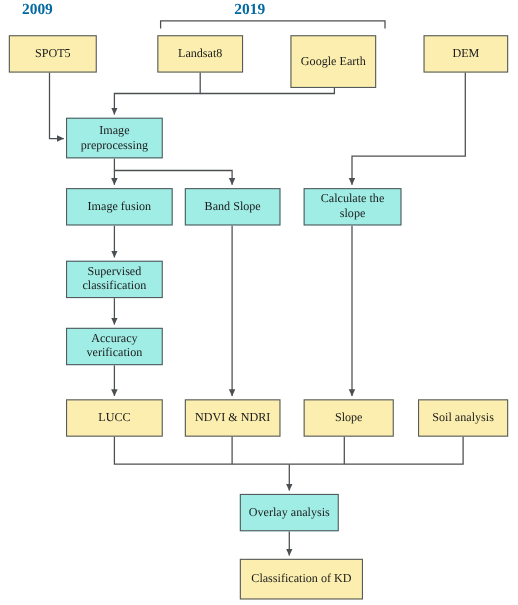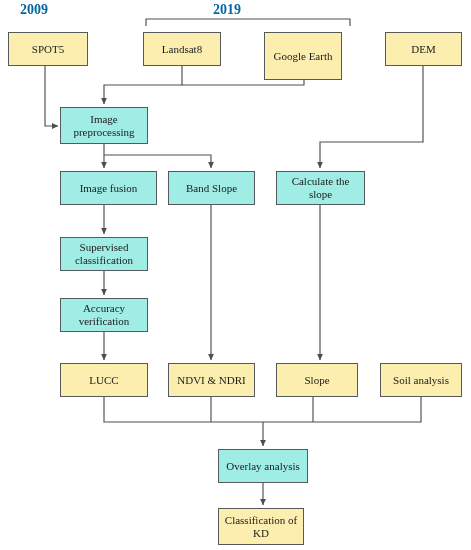--- a/index.html
+++ b/index.html
@@ -192,17 +192,17 @@
   </div>
 
   <div class="node yellow" style="left:380px; top:363px; width:82px; height:32px;">
     <span>Soil analysis</span>
   </div>
 
   <div class="node cyan" style="left:218px; top:449px; width:90px; height:34px;">
     <span>Overlay analysis</span>
   </div>
 
-  <div class="node yellow" style="left:218px; top:508px; width:86px; height:37px;">
+  <div class="node yellow" style="left:218px; top:508px; width:112px; height:37px;">
     <span>Classification of KD</span>
   </div>
 
 </div>
 
 </body></html>

